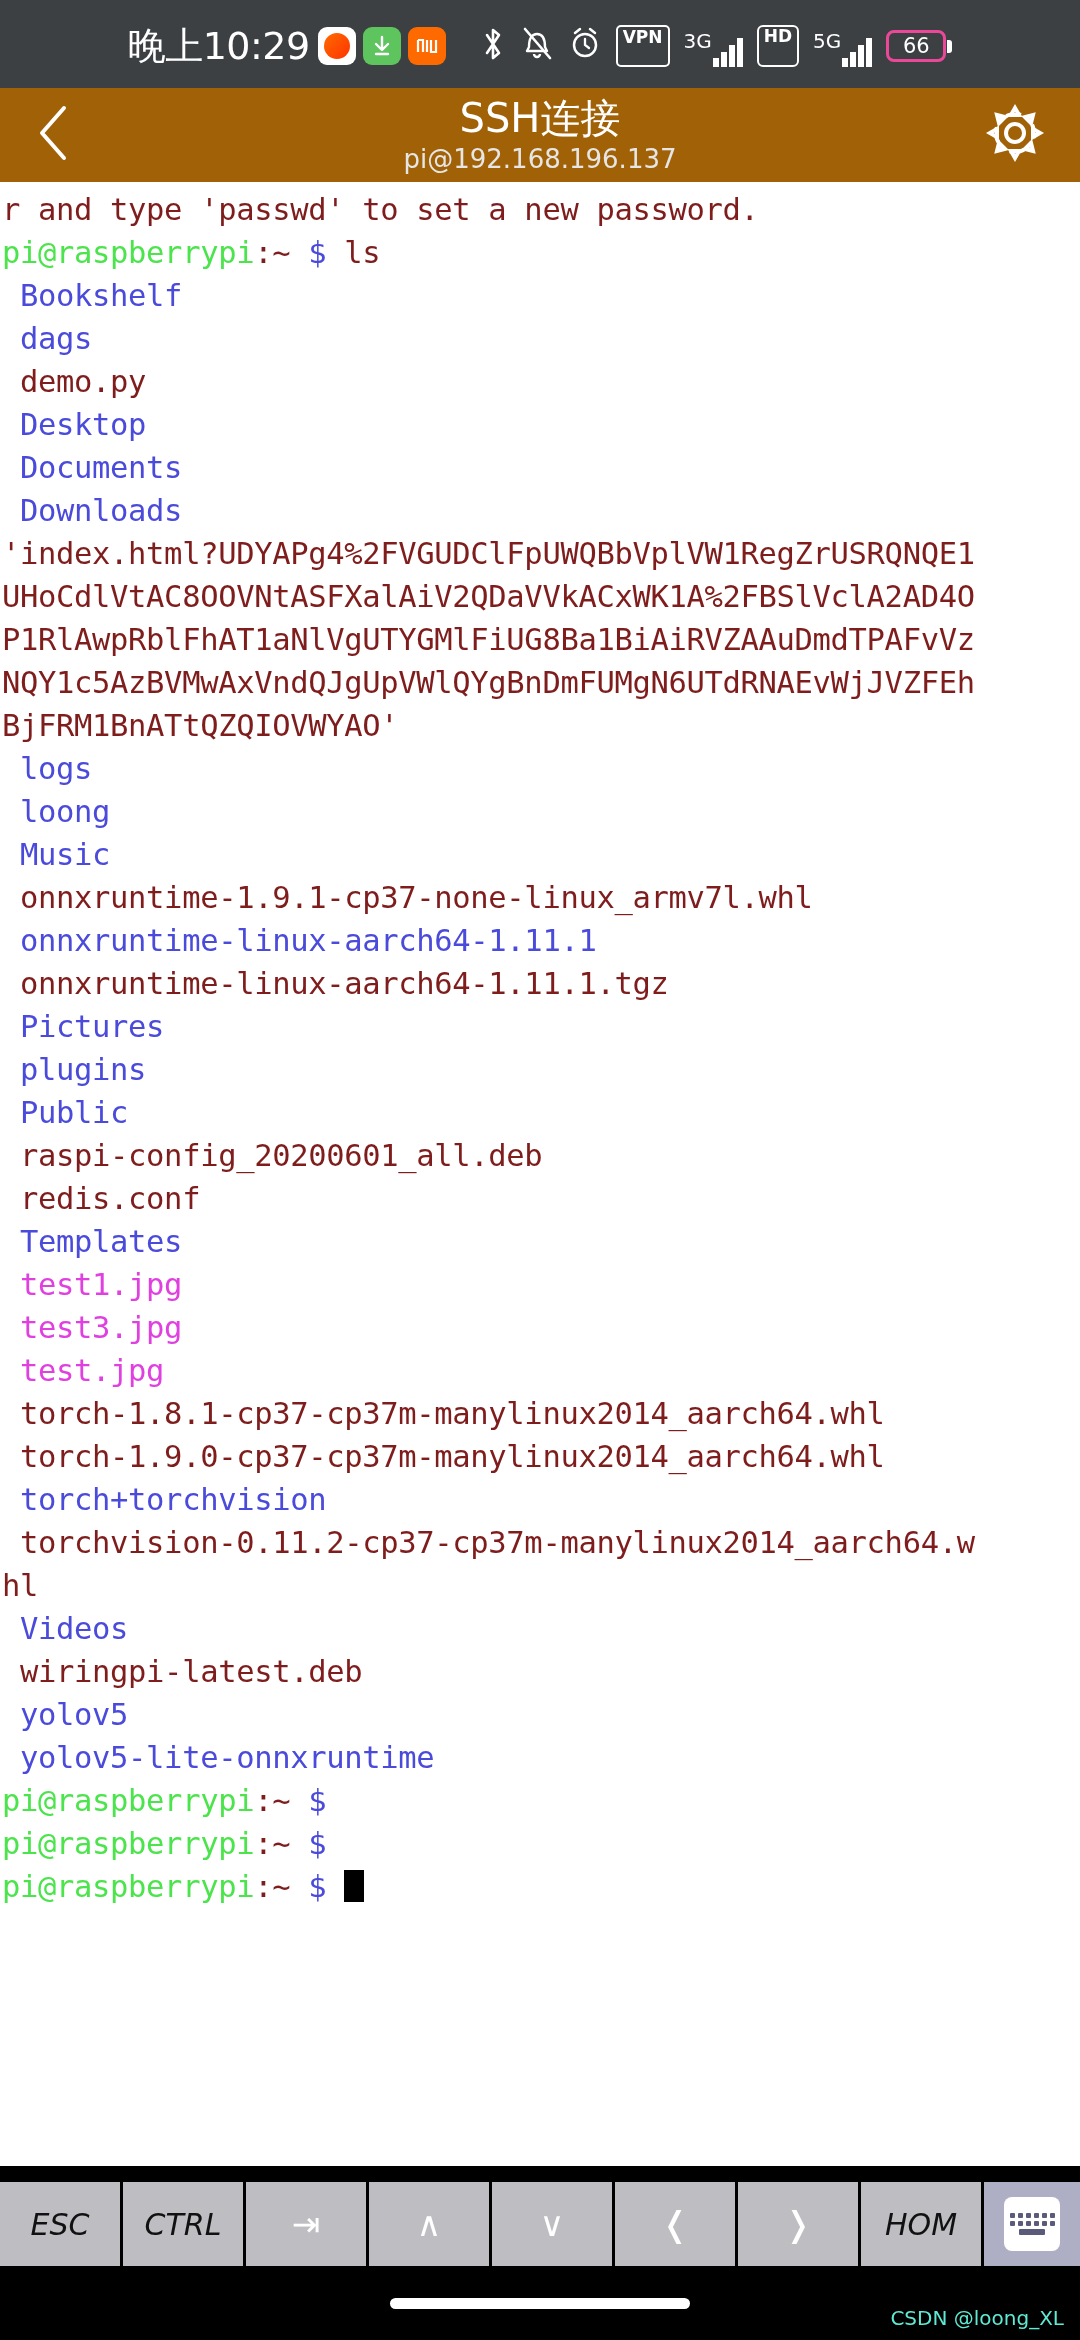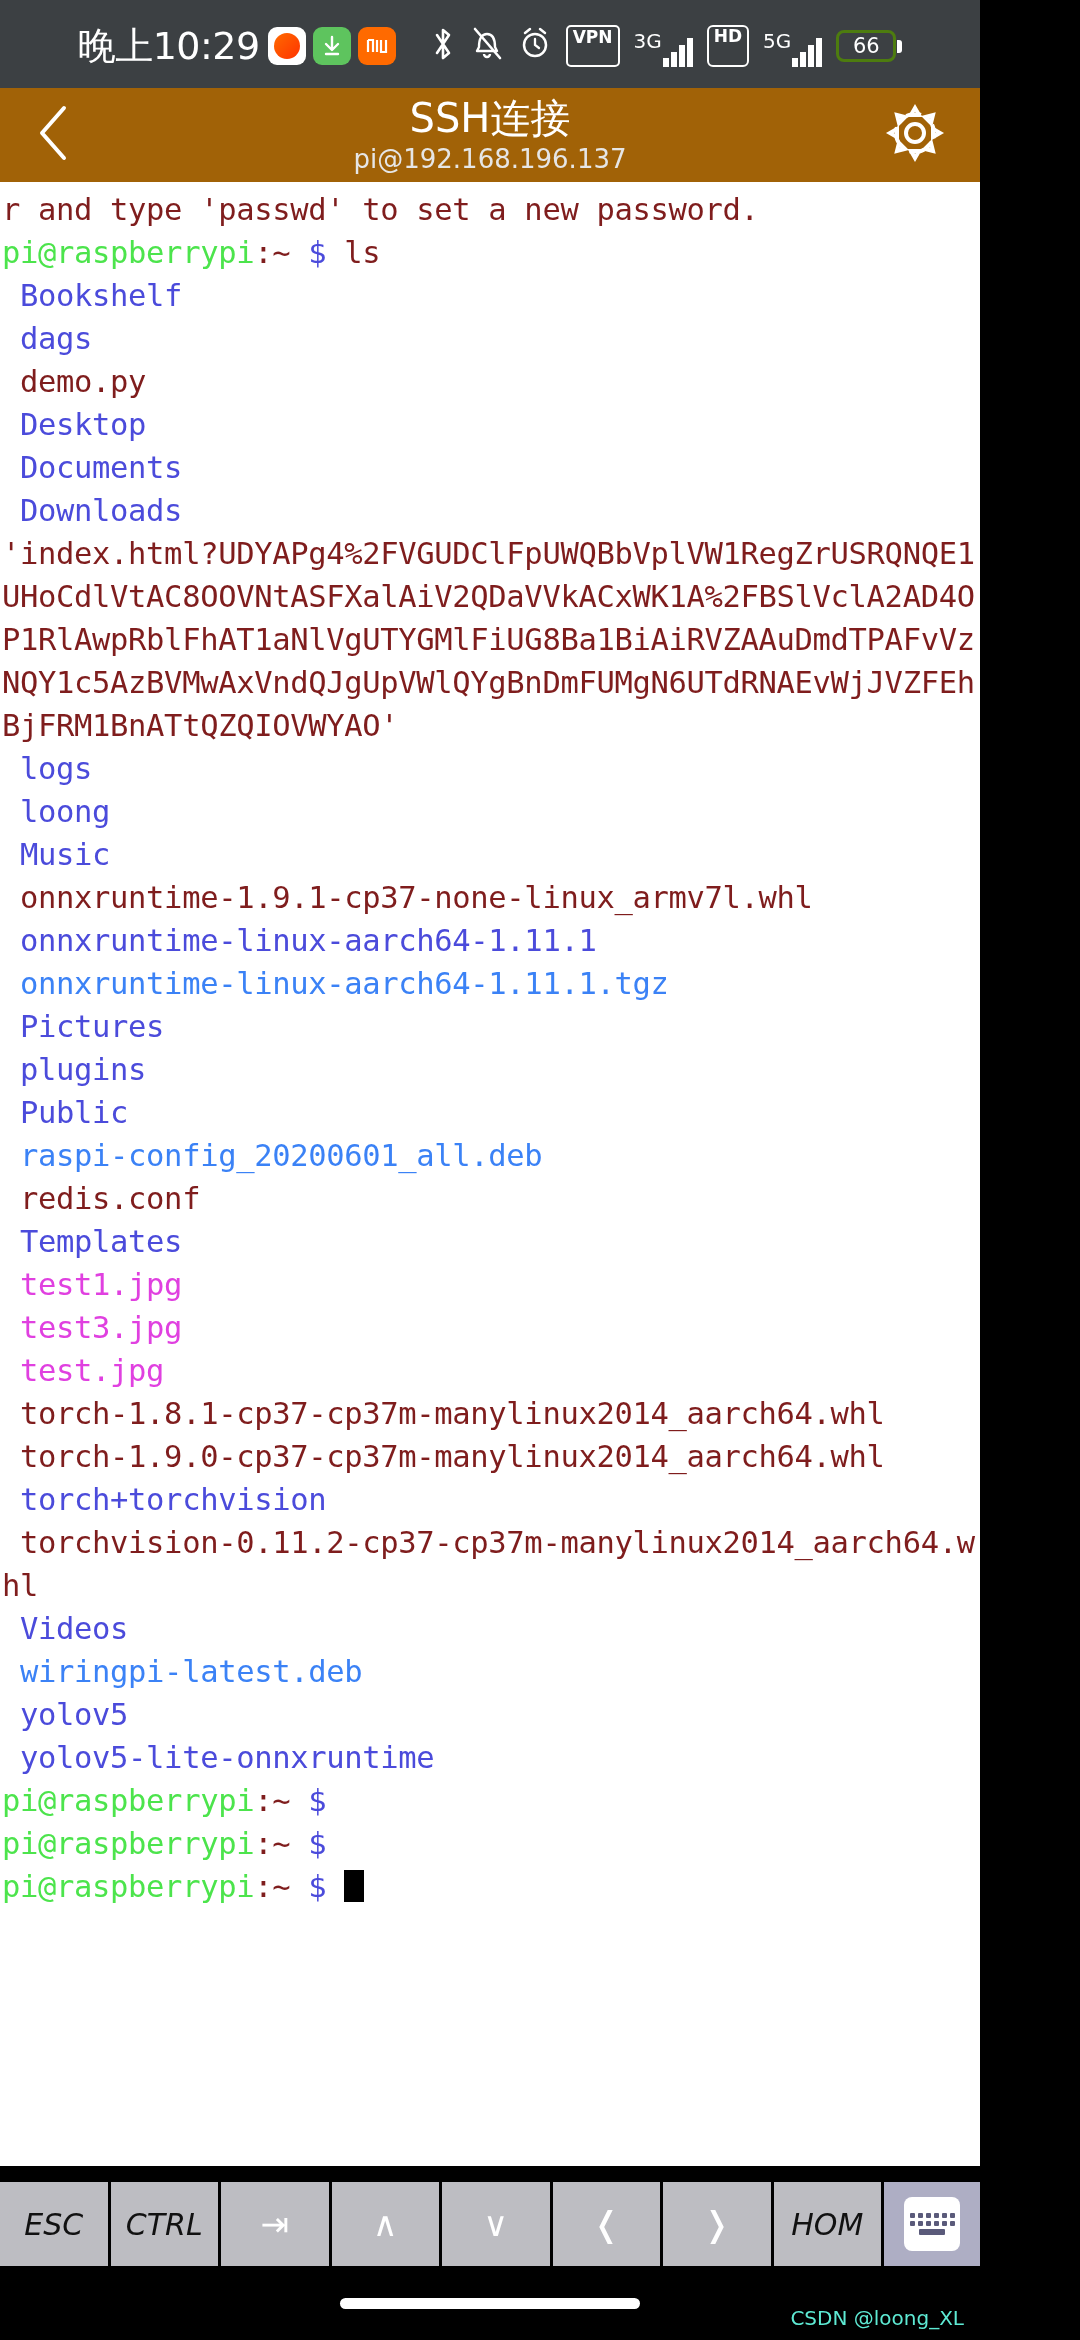--- a/index.html
+++ b/index.html
@@ -7,21 +7,21 @@
   html, body {
     width: 1080px;
     height: 2340px;
     background: #000;
     font-family: "DejaVu Sans", sans-serif;
     overflow: hidden;
   }
 
   #app {
     position: relative;
-    width: 980px;
+    width: 1080px;
     height: 2340px;
     background: #ffffff;
     display: flex;
     flex-direction: column;
   }
 
   
   .statusbar {
     height: 88px;
     background: #3c4043;
@@ -61,21 +61,21 @@
   .bars i:nth-child(2){height: 15px;}
   .bars i:nth-child(3){height: 22px;}
   .bars i:nth-child(4){height: 29px;}
 
   .hd-box { border: 2.5px solid #fff; border-radius: 6px; padding: 1px 5px;
             font-size: 17px; font-weight: bold; color: #fff; line-height: 1.05; }
   .vpn-box { border: 2.5px solid #fff; border-radius: 5px; padding: 1px 5px;
             font-size: 17px; font-weight: bold; color: #fff; line-height: 1.1; }
 
   .battery { display: flex; align-items: center; }
-  .batt-body { width: 60px; height: 32px; border: 3px solid #4d7c0f; border-radius: 8px;
+  .batt-body { width: 60px; height: 32px; border: 3px solid #ec4899; border-radius: 8px;
       display: flex; align-items: center; justify-content: center;
       color: #fff; font-size: 21px; }
   .batt-tip { width: 5px; height: 13px; background: #fff; border-radius: 0 3px 3px 0; margin-left: 1px; }
 
   
   .header {
     height: 94px;
     background: #a16207;
     display: flex;
     align-items: center;
@@ -102,21 +102,21 @@
     font-family: "DejaVu Sans Mono", monospace;
     font-size: 30.5px;
     line-height: 43px;
     letter-spacing: -0.35px;
     color: #000000;
   }
   .tline { white-space: pre; padding-left: 2px; }
   .c-green  { color: #4ce44c; }
   .c-blue   { color: #4b4bdb; }
   .c-black  { color: #7f1d1d; }
-  .c-red    { color: #3b82f6; }
+  .c-red    { color: #7f1d1d; }
   .c-magenta{ color: #e040e0; }
   .cursor { display: inline-block; width: 20px; height: 32px; background: #000;
             vertical-align: -5px; }
 
   
   .kb-sep { height: 16px; background: #000; flex: 0 0 auto; }
   .keybar {
     height: 84px;
     display: flex;
     flex: 0 0 auto;

